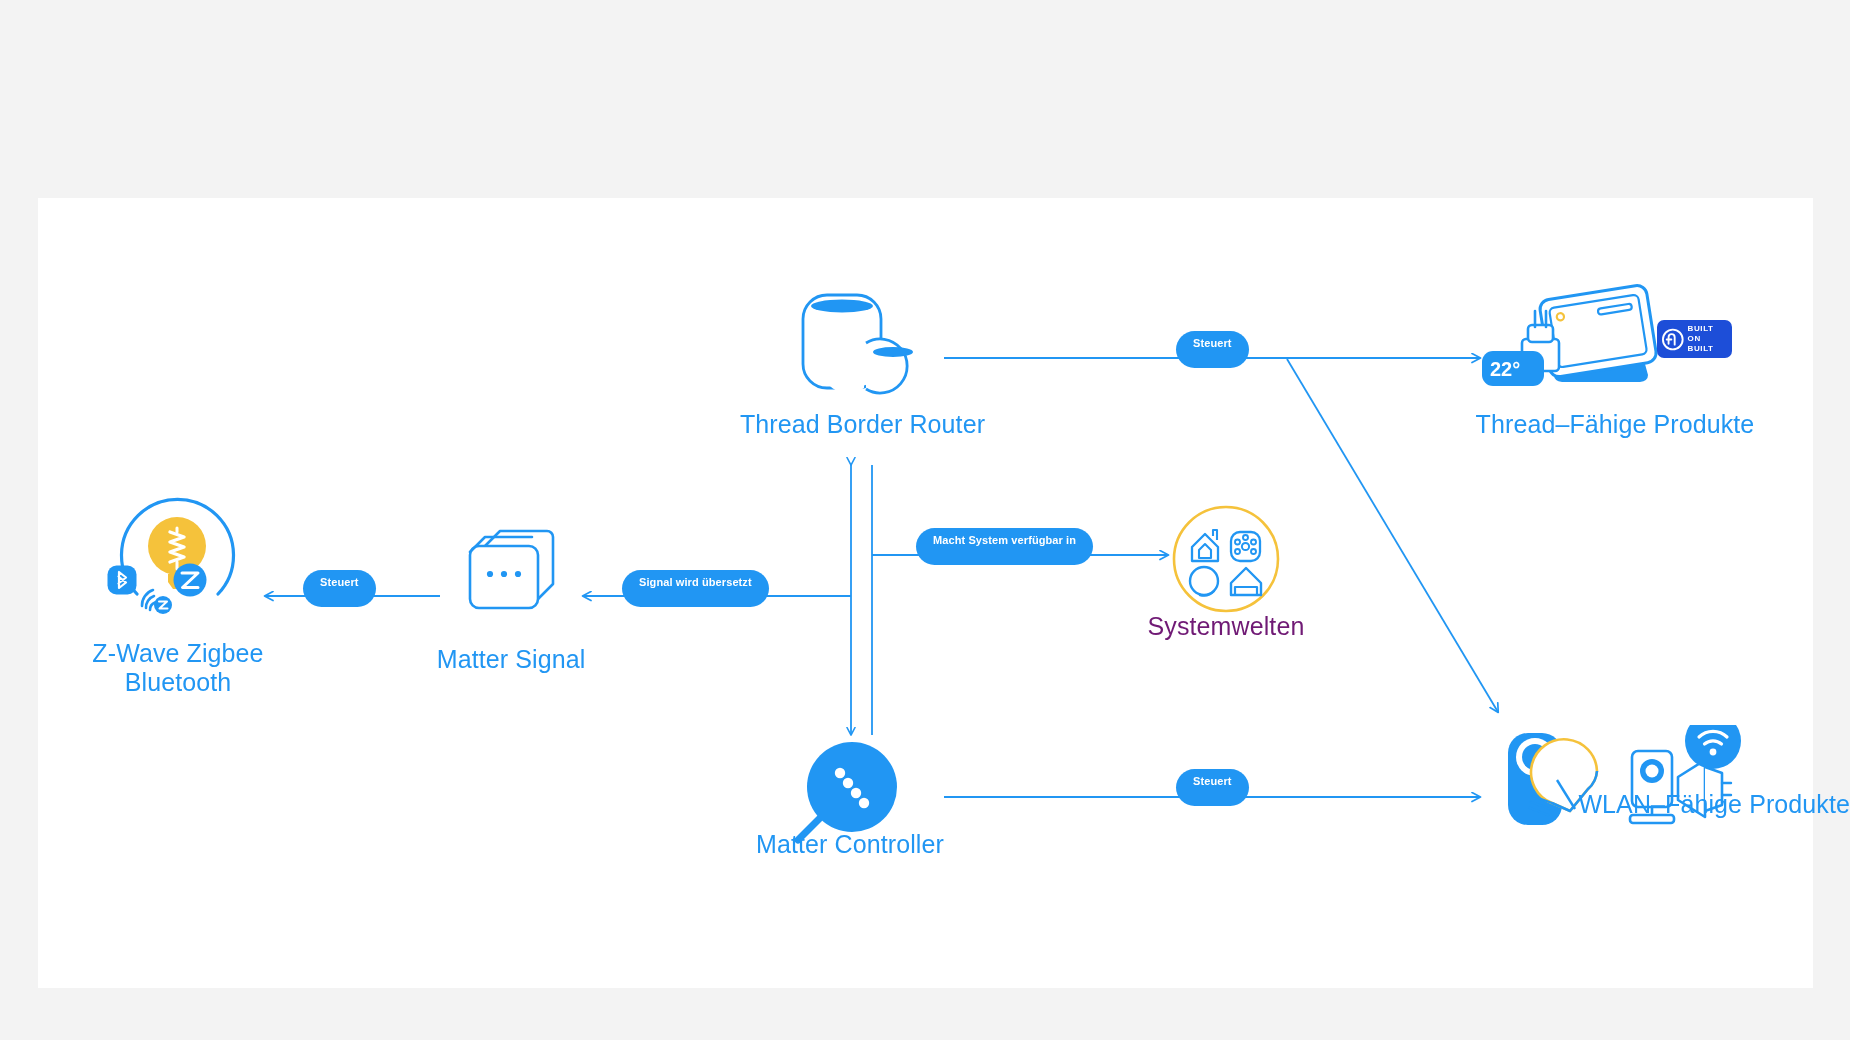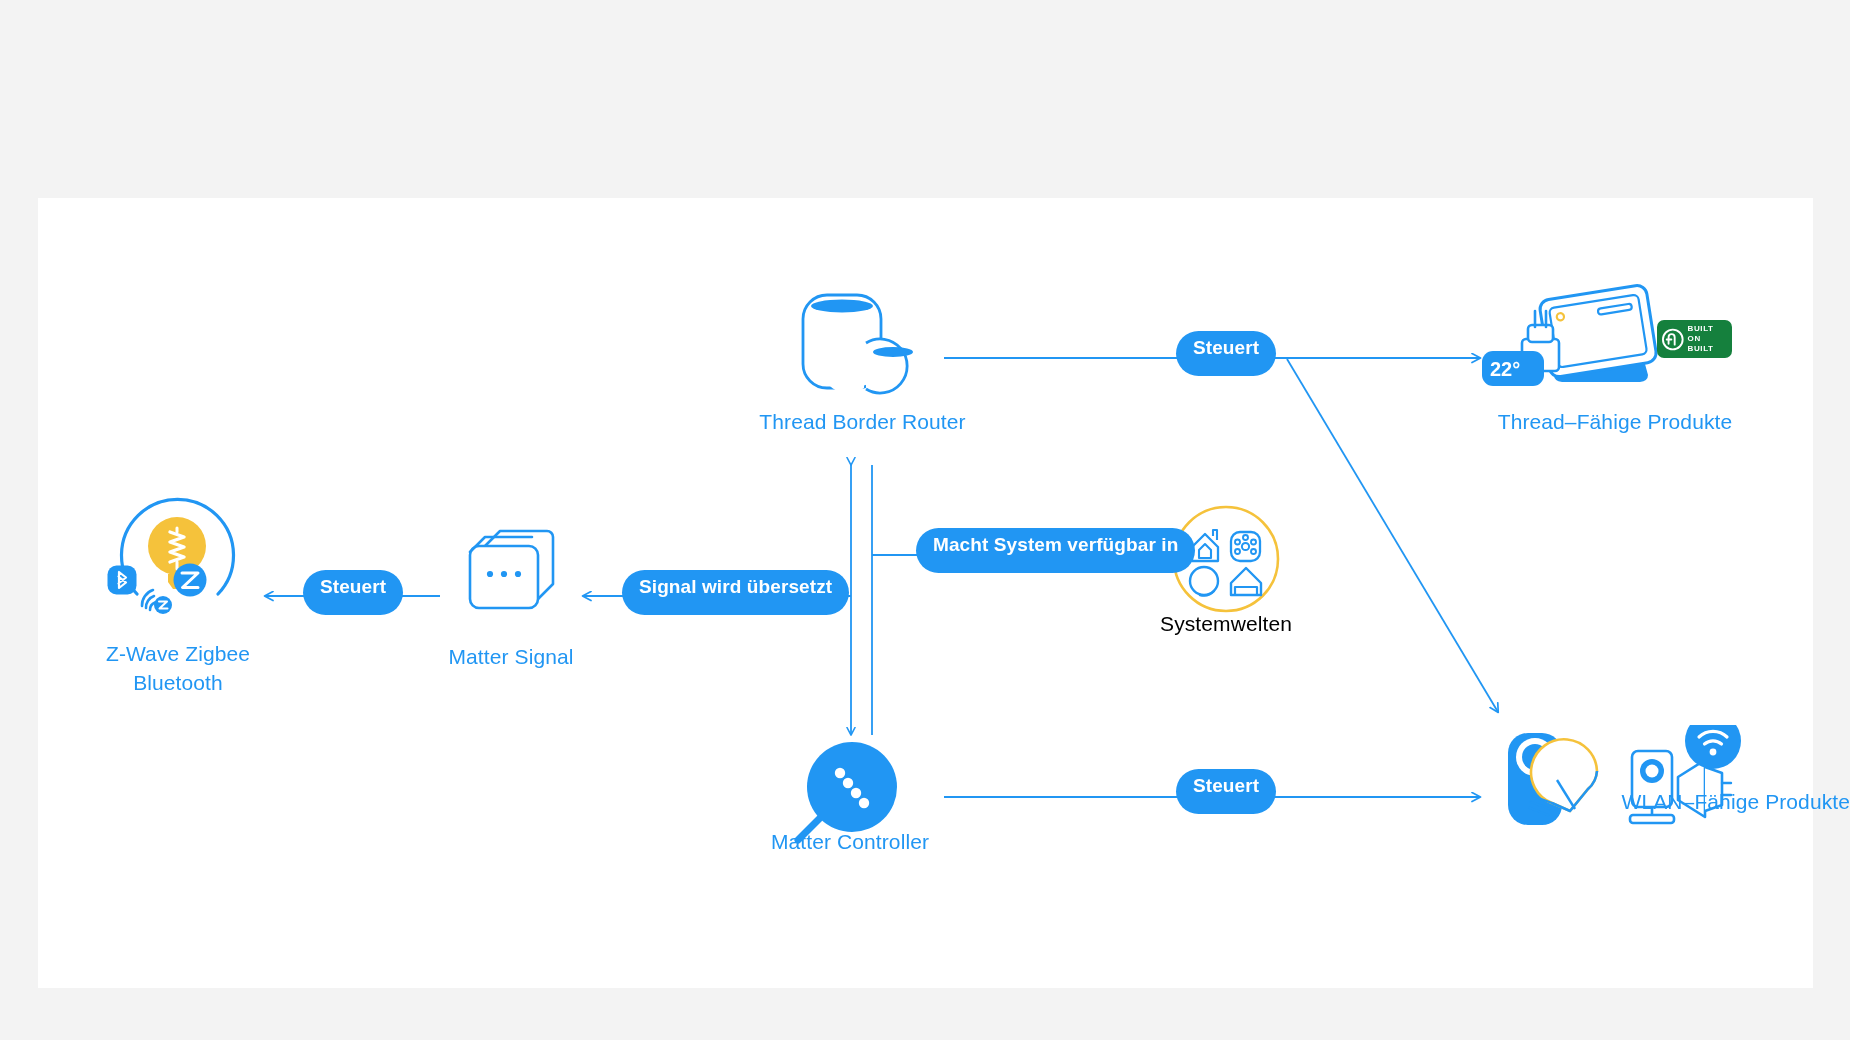--- a/index.html
+++ b/index.html
@@ -12,32 +12,32 @@
   #stage{position:relative;width:1850px;height:1040px;}
   #canvas{
     position:absolute;left:38px;top:198px;
     width:1775px;height:790px;
     background:#ffffff;
   }
   .node{position:absolute;}
   .node-label{
     position:absolute;
     color:#2196F3;
-    font-size:21px;
+    font-size:25px;
     font-weight:400;
     letter-spacing:.1px;
     white-space:nowrap;
     text-align:center;
   }
   .pill{
     position:absolute;
     background:#2196F3;
     color:#fff;
     border-radius:999px;
-    font-size:19px;
+    font-size:11px;
     font-weight:700;
     letter-spacing:.1px;
     padding:7px 17px 19px;
     white-space:nowrap;
     line-height:1;
     text-align:left;
   }
   svg.layer{position:absolute;left:0;top:0;overflow:visible;}
   .multi-label{line-height:29px;}
 </style>
@@ -170,21 +170,21 @@
         <path d="M42,86 A14,14 0 0 1 28,90" fill="none" stroke="#2196F3" stroke-width="2.4" stroke-linecap="round"></path>
       </g>
 
       <g>
         <path d="M59,78 L74,63 L89,78 L89,90 L59,90 Z" fill="none" stroke="#2196F3" stroke-width="2.4" stroke-linejoin="round"></path>
         <path d="M63,82 L85,82" stroke="#2196F3" stroke-width="2.2" stroke-linecap="round"></path>
         <path d="M63,82 L63,90 M85,82 L85,90" stroke="#2196F3" stroke-width="2.2"></path>
       </g>
     </svg>
   </div>
-  <div class="node-label" style="left:1040px;top:612px;width:372px;color:#000000;">Systemwelten</div>
+  <div class="node-label" style="left:1040px;top:612px;width:372px;color:#701a75;">Systemwelten</div>
 
   <div class="node" style="left:1482px;top:283px;width:265px;height:110px;">
     <svg width="265" height="110" viewBox="0 0 265 110">
 
       <path d="M72,86 L160,70 L166,92 Q166,98 158,99 L80,99 Q72,98 72,92 Z" fill="#2196F3"></path>
 
       <g transform="rotate(-9 110 48)">
         <rect x="62" y="10" width="108" height="78" rx="10" fill="#ffffff" stroke="#2196F3" stroke-width="3"></rect>
         <rect x="71" y="19" width="90" height="60" rx="5" fill="#ffffff" stroke="#2196F3" stroke-width="2.2"></rect>
         <circle cx="81" cy="29" r="3.6" fill="none" stroke="#F5C23B" stroke-width="2.2"></circle>
@@ -193,21 +193,21 @@
 
       <rect x="40" y="56" width="37" height="32" rx="4" fill="#ffffff" stroke="#2196F3" stroke-width="2.6"></rect>
       <rect x="46" y="42" width="25" height="17" rx="4" fill="#ffffff" stroke="#2196F3" stroke-width="2.6"></rect>
       <line x1="53" y1="28" x2="53" y2="44" stroke="#2196F3" stroke-width="2.6" stroke-linecap="round"></line>
       <line x1="64" y1="28" x2="64" y2="44" stroke="#2196F3" stroke-width="2.6" stroke-linecap="round"></line>
 
       <rect x="0" y="68" width="62" height="35" rx="11" fill="#2196F3"></rect>
     </svg>
     <div style="position:absolute;left:8px;top:75px;width:45px;text-align:left;color:#fff;font-size:20px;font-weight:700;">22°</div>
     
-    <div style="position:absolute;left:175px;top:37px;width:75px;height:38px;background:#15803d;border-radius:7px;display:flex;align-items:center;gap:4px;padding:0 5px;box-sizing:border-box;">
+    <div style="position:absolute;left:175px;top:37px;width:75px;height:38px;background:#1d4ed8;border-radius:7px;display:flex;align-items:center;gap:4px;padding:0 5px;box-sizing:border-box;">
       <svg width="23" height="23" viewBox="0 0 23 23">
         <circle cx="11.5" cy="11.5" r="10.5" fill="none" stroke="#fff" stroke-width="2"></circle>
         <path d="M7,16 L7,9 A3.2,3.2 0 0 1 13.5,9 L13.5,17" fill="none" stroke="#fff" stroke-width="2" stroke-linecap="round"></path>
         <path d="M5,11.5 L10,11.5" stroke="#fff" stroke-width="2" stroke-linecap="round"></path>
       </svg>
       <div style="color:#fff;font-size:8px;font-weight:700;line-height:10px;letter-spacing:.6px;">
         <div>BUILT ON</div>
         <div>BUILT</div>
       </div>
     </div>

